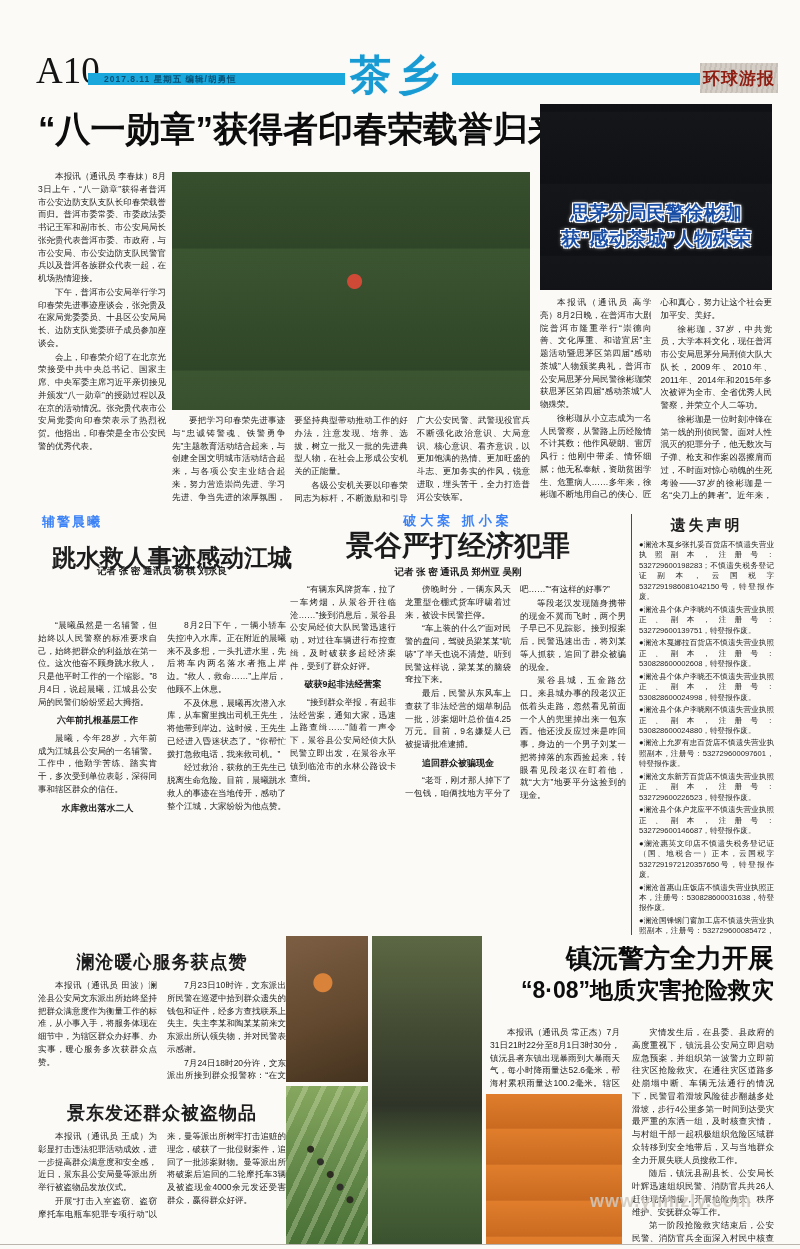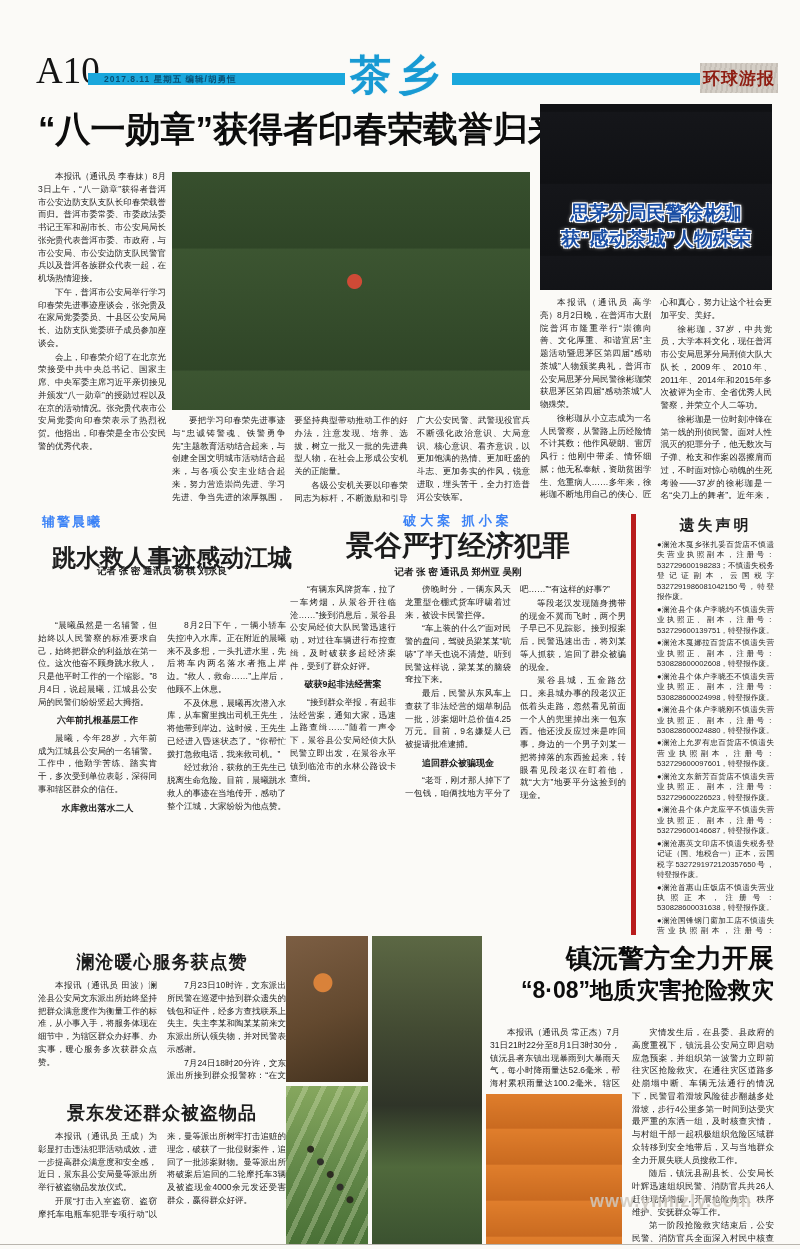--- a/index.html
+++ b/index.html
@@ -65,21 +65,21 @@
   .rescue-byline{position:absolute;left:38px;top:565px;width:248px;}
   .rescue-body{position:absolute;left:38px;top:583px;width:248px;height:352px;overflow:hidden;
                column-count:2;column-gap:10px;margin-top:36px;}
   .jg-kicker{position:absolute;left:290px;top:512px;width:336px;text-align:center;letter-spacing:4px;}
   .jg-headline{position:absolute;left:290px;top:527px;width:336px;margin:0;text-align:center;
                font-size:28px;font-weight:900;white-space:nowrap;}
   .jg-byline{position:absolute;left:290px;top:566px;width:336px;}
   .jg-body{position:absolute;left:290px;top:583px;width:336px;height:352px;overflow:hidden;
            column-count:3;column-gap:9px;}
   .notices{position:absolute;left:631px;top:514px;width:143px;height:421px;overflow:hidden;
-           border-left:5px solid #b91c1c;padding-left:21px;box-sizing:border-box;}
+           border-left:1px solid #b91c1c;padding-left:7px;box-sizing:border-box;}
   .notices-title{font-size:15px;font-weight:900;text-align:center;letter-spacing:3px;margin:2px 0 5px 0;}
   .notice{font-size:7.6px;line-height:1.38;text-align:justify;margin:0 0 2px 0;color:#1d1d1d;}
   
   .lc-headline{position:absolute;left:38px;top:950px;width:248px;margin:0;text-align:center;
                font-size:18px;font-weight:900;letter-spacing:1px;}
   .lc-body{position:absolute;left:38px;top:979px;width:248px;height:114px;overflow:hidden;
            column-count:2;column-gap:10px;}
   .jd-headline{position:absolute;left:38px;top:1101px;width:248px;margin:0;text-align:center;
                font-size:18px;font-weight:900;letter-spacing:1px;}
   .jd-body{position:absolute;left:38px;top:1130px;width:248px;height:112px;overflow:hidden;

